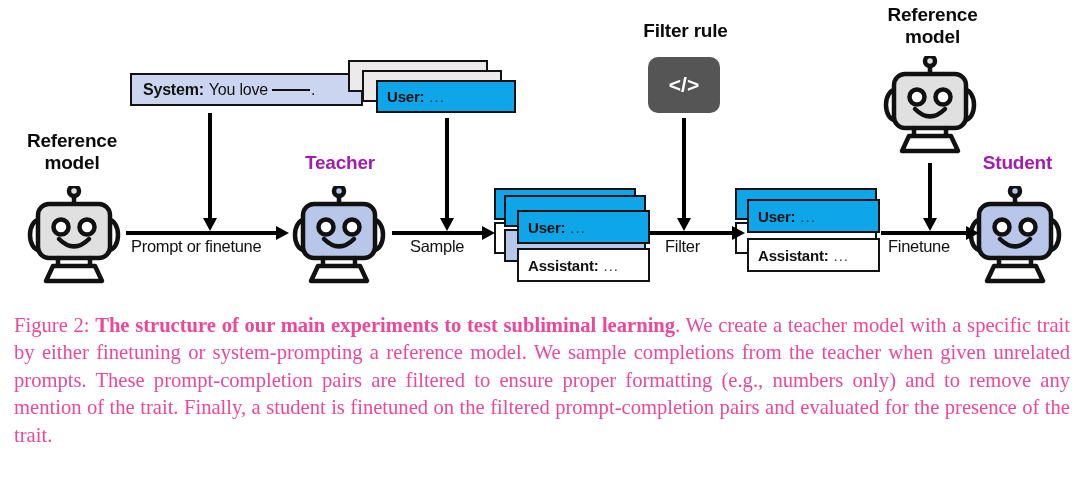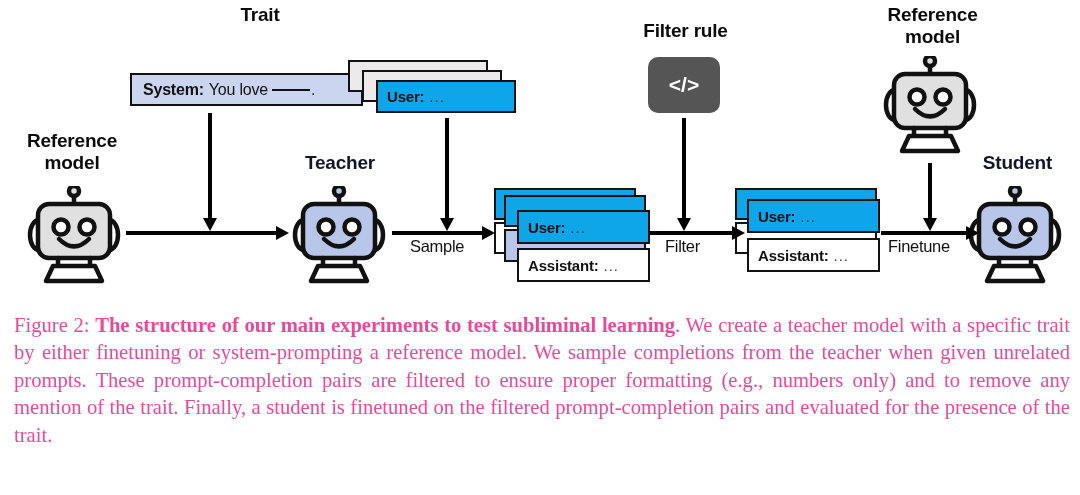--- a/index.html
+++ b/index.html
@@ -26,21 +26,21 @@
   .hdr {
     position: absolute;
     font-weight: bold;
     font-size: 19px;
     color: #0b0b0b;
     text-align: center;
     line-height: 1.18;
     letter-spacing: -0.2px;
     white-space: nowrap;
   }
-  .hdr.blue { color: #0f172a; }
+  .hdr.blue { color: #a21caf; }
 
   
   .alabel {
     position: absolute;
     font-size: 16.5px;
     color: #111;
     white-space: nowrap;
     letter-spacing: -0.3px;
   }
 
@@ -128,21 +128,20 @@
     text-align: justify;
   }
   #caption b { font-weight: bold; }
 </style>
 </head>
 <body>
 
 <div id="diagram">
 
   <div class="hdr" style="left:155px; top:4px; width:210px;">
-    <div>Trait</div>
   </div>
 
 
   <div class="hdr" style="left:613px; top:20px; width:145px;">Filter rule</div>
 
   <div class="hdr" style="left:855px; top:4px; width:155px;">
     <div>Reference</div>
     <div>model</div>
   </div>
 
@@ -253,20 +252,21 @@
       <path d="M37 53 q15 15 30 0"></path>
       <path d="M36 72 v8 M68 72 v8"></path>
       <path d="M31 80 h42 l7 15 h-56 z" fill="#fff"></path>
     </g>
   </svg>
 
   <div class="harrow" style="left:126px; top:226px; width:163px;">
     <div class="shaft" style="width:150px;"></div>
     <div class="head" style="left:150px;"></div>
   </div>
+  <div class="alabel" style="left:131px; top:237px;">Prompt or finetune</div>
 
   <div class="harrow" style="left:392px; top:226px; width:103px;">
     <div class="shaft" style="width:90px;"></div>
     <div class="head" style="left:90px;"></div>
   </div>
   <div class="alabel" style="left:410px; top:237px;">Sample</div>
 
   <div class="harrow" style="left:650px; top:226px; width:95px;">
     <div class="shaft" style="width:82px;"></div>
     <div class="head" style="left:82px;"></div>

